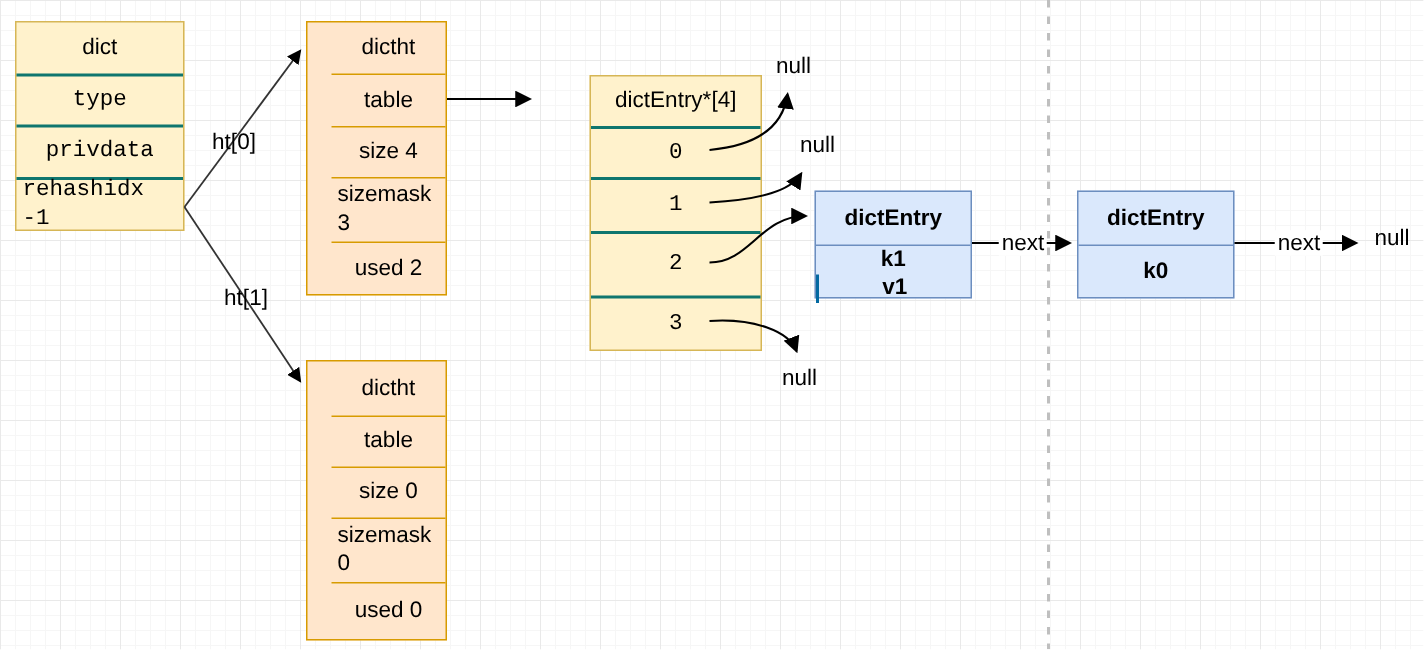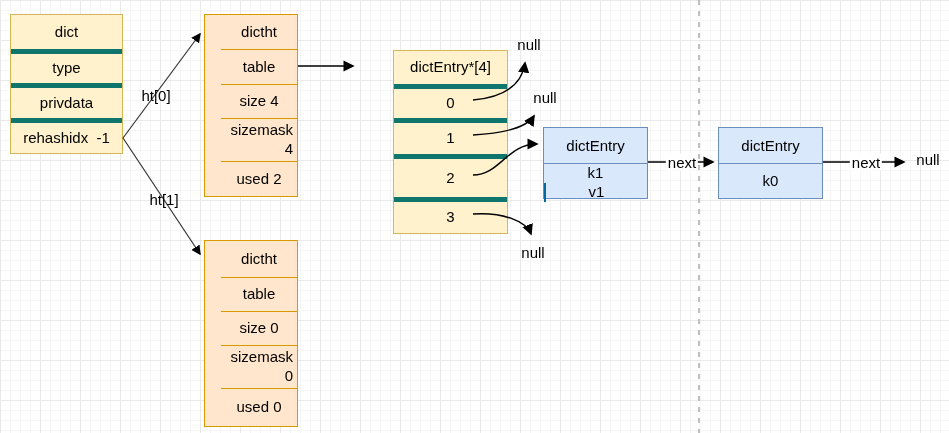--- a/index.html
+++ b/index.html
@@ -10,28 +10,28 @@
     background-color:#ffffff;
     background-image:
       linear-gradient(to right, #e9e9e9 1px, transparent 1px),
       linear-gradient(to bottom, #e9e9e9 1px, transparent 1px),
       linear-gradient(to right, #f6f6f6 1px, transparent 1px),
       linear-gradient(to bottom, #f6f6f6 1px, transparent 1px);
     background-size:40px 40px,40px 40px,10px 10px,10px 10px;
   }
   .tbl{position:absolute;display:flex;flex-direction:column;box-sizing:border-box;z-index:1;}
   .tbl .cell{
-    display:flex;align-items:center;justify-content:center;text-align:right;
+    display:flex;align-items:center;justify-content:center;text-align:left;
     box-sizing:border-box;line-height:1.25;white-space:pre-wrap;padding:0 4px;
   }
   .yellow{background:#fff2cc;border:1px solid #d6b656;}
-  .yellow .cell + .cell{border-top:5px solid #0f766e;}
+  .yellow .cell + .cell{border-top:2px solid #0f766e;font-family:Liberation Mono, monospace;}
   .orange{background:#ffe6cc;border:1px solid #d79b00;padding-left:16px;}
   .orange .cell + .cell{border-top:1px solid #d79b00;}
-  .blue{background:#dae8fc;border:1px solid #6c8ebf;}
+  .blue{background:#dae8fc;border:1px solid #6c8ebf;font-weight:bold;}
   .blue .hdr{display:flex;align-items:center;justify-content:center;height:35px;box-sizing:border-box;}
   .blue .kv{display:flex;height:35px;border-top:1px solid #6c8ebf;box-sizing:border-box;flex-direction:column;}
   .blue .kv .cell{flex:1;}
   .blue .kv .cell + .cell{border-left:2px solid #0369a1;}
 
   #t-dict   {left:10px;  top:14px;  width:113px;}
   #t-dictht0{left:204px; top:14px;  width:94px;}
   #t-bucket {left:358px; top:50px;  width:115px;margin-left:35px;}
   #t-dictht1{left:204px; top:240px; width:94px;}
   #t-entry1 {left:543px; top:127px; width:105px;}
@@ -50,21 +50,21 @@
     <div class="cell" style="height:34px">dict</div>
     <div class="cell" style="height:34px">type</div>
     <div class="cell" style="height:35px">privdata</div>
     <div class="cell" style="height:35px">rehashidx  -1</div>
   </div>
 
   <div class="tbl orange" id="t-dictht0">
     <div class="cell" style="height:34px">dictht</div>
     <div class="cell" style="height:35px">table</div>
     <div class="cell" style="height:34px">size 4</div>
-    <div class="cell" style="height:43px">sizemask 4</div>
+    <div class="cell" style="height:43px">sizemask 3</div>
     <div class="cell" style="height:35px">used 2</div>
   </div>
 
   <div class="tbl yellow" id="t-bucket">
     <div class="cell" style="height:33px">dictEntry*[4]</div>
     <div class="cell" style="height:34px">0</div>
     <div class="cell" style="height:36px">1</div>
     <div class="cell" style="height:43px">2</div>
     <div class="cell" style="height:36px">3</div>
   </div>

